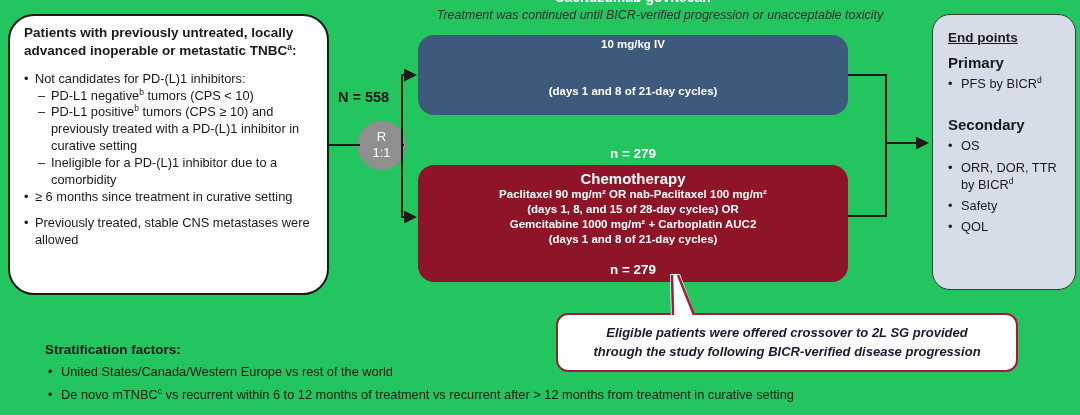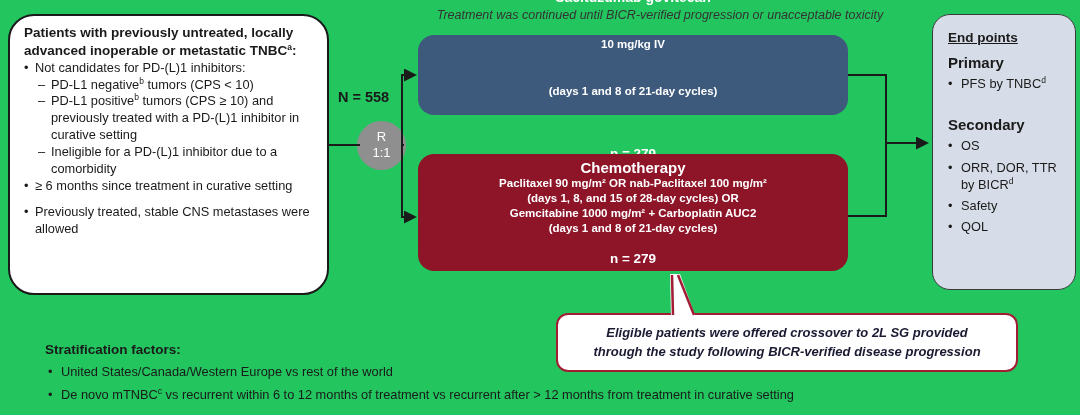--- a/index.html
+++ b/index.html
@@ -7,41 +7,41 @@
   body { font-family:"Liberation Sans","DejaVu Sans",sans-serif; color:#1a1a1a; }
   .canvas { position:relative; width:1080px; height:415px; background:#22c55e; overflow:hidden; }
 
   .top-note { position:absolute; left:380px; top:8px; width:560px; text-align:center;
               font-style:italic; font-size:12.5px; color:#333; }
 
   
   .elig-box { position:absolute; left:8px; top:14px; width:321px; height:281px;
               border:2px solid #1a1a1a; border-radius:26px; background:#fff;
               padding:8px 10px 6px 14px; }
-  .elig-title { font-weight:bold; font-size:13.5px; line-height:1.32; }
+  .elig-title { font-weight:bold; font-size:13.5px; line-height:1.32; margin-bottom:11px; }
   .elig-list { list-style:none; font-size:12.8px; line-height:1.32; }
   .elig-list li { display:flex; }
   .elig-list .mk { flex:0 0 11px; }
   .elig-list li.sub { margin-left:14px; }
   .elig-list li.sub .mk { flex:0 0 13px; }
   .elig-list li.gap { margin-top:9px; }
   sup { font-size:8.5px; line-height:0; }
 
   
   .n-label { position:absolute; left:338px; top:89px; font-weight:bold; font-size:14.5px; }
   .r-circle { position:absolute; left:357px; top:121px; width:49px; height:49px;
               border-radius:50%; background:#8f8f8f; color:#fff; text-align:center;
               font-size:13px; line-height:1.2; padding-top:8px; z-index:2; }
 
   
   .arm { position:absolute; left:418px; width:430px; color:#fff; text-align:center;
          border-radius:16px; display:flex; flex-direction:column; justify-content:center;
          z-index:1; }
   .arm.blue { top:35px; height:80px; background:#3d5a7d;gap:32px; }
-  .arm.red  { top:154px; height:117px; background:#8e1428;border-radius:16px; }
+  .arm.red  { top:165px; height:117px; background:#8e1428;border-radius:16px; }
   .arm .t1 { font-weight:bold; font-size:14px; }
   .arm.red .t1 { font-size:15px; }
   .arm .t2 { font-weight:bold; font-size:11.5px; line-height:1.32; }
   .arm .tn { font-weight:bold; font-size:13.5px; margin-top:15px; }
 
   
   .endpoints { position:absolute; left:932px; top:14px; width:144px; height:276px;
                background:#d7dde8; border:1.5px solid #3a3a3a; border-radius:18px;
                padding:15px 8px 0 15px; font-size:12.8px; }
   .ep-header { font-weight:bold; text-decoration:underline; font-size:13.5px; margin-bottom:9px; }
@@ -126,21 +126,21 @@
     <div class="t2">(days 1 and 8 of 21-day cycles)</div>
     <div class="tn">n = 279</div>
   </div>
 
   <div class="endpoints">
     <div class="ep-header">End points</div>
     <div class="ep-sect">Primary</div>
     <ul class="ep-list">
       <li>
           <span class="mk">•</span>
-          <span><span>PFS by TNBC</span><sup>d</sup></span>
+          <span><span>PFS by BICR</span><sup>d</sup></span>
         </li>
     </ul>
     <div class="ep-sect second">Secondary</div>
     <ul class="ep-list">
       <li>
           <span class="mk">•</span>
           <span>OS</span>
         </li>
       <li>
           <span class="mk">•</span>

